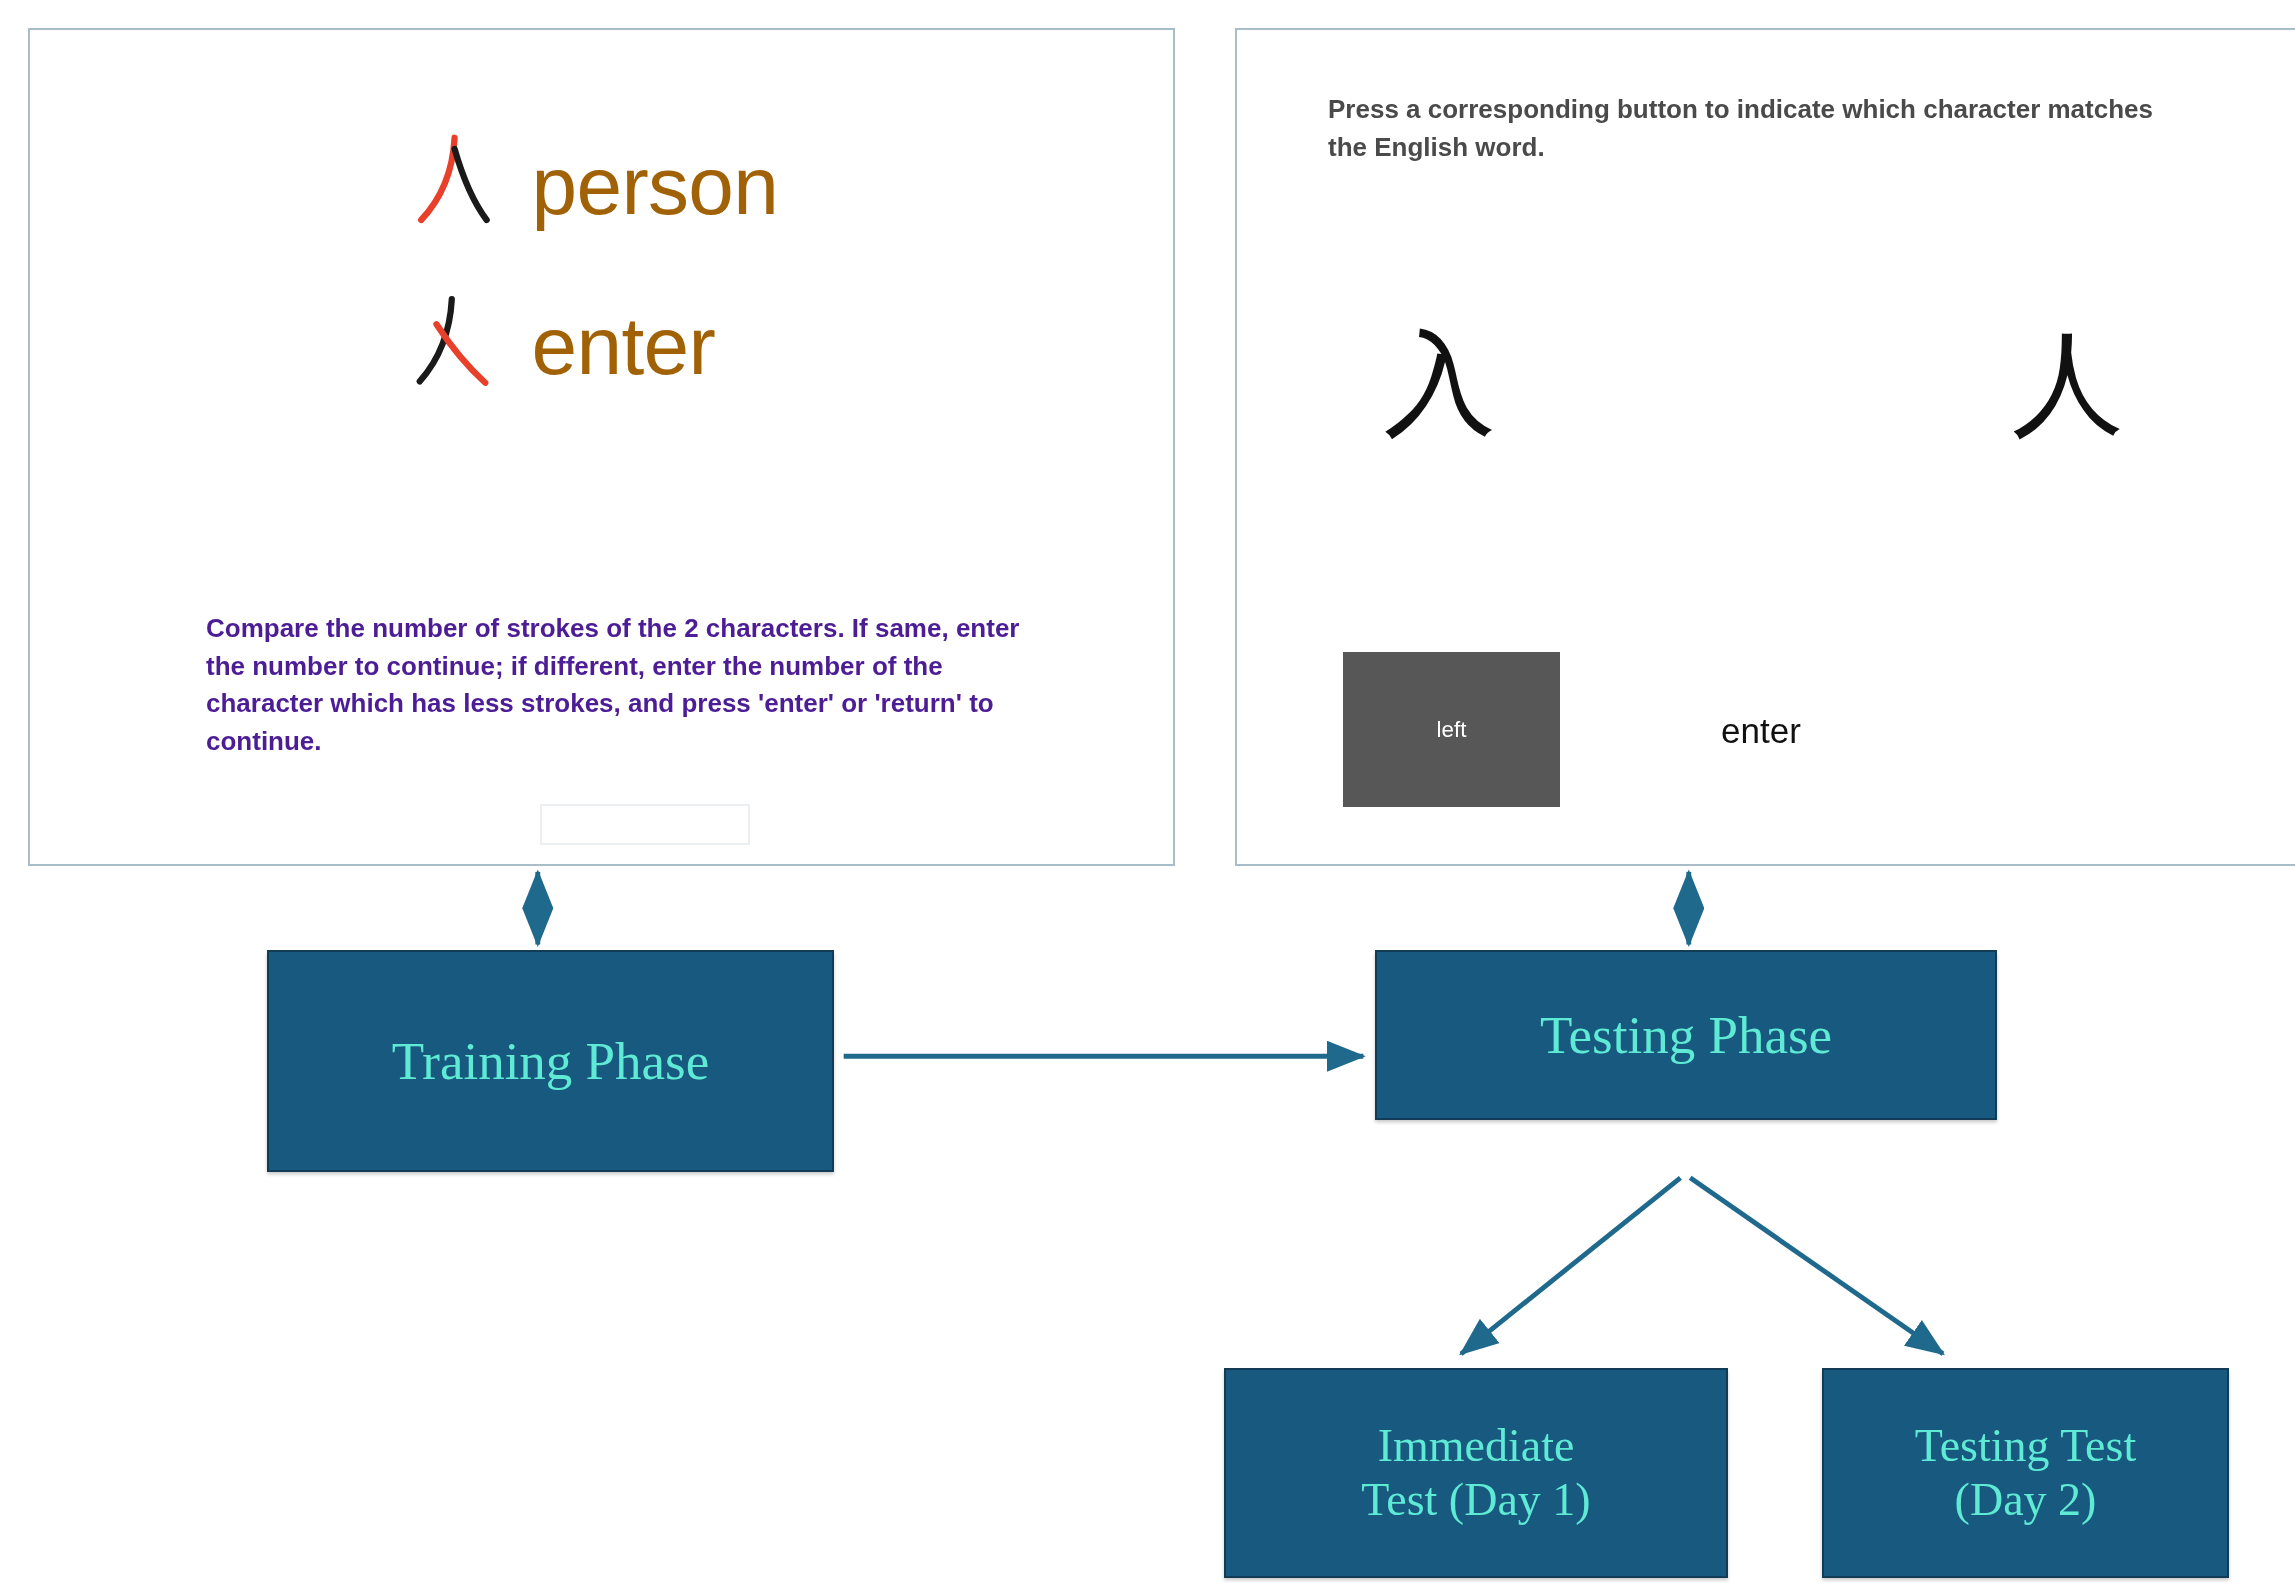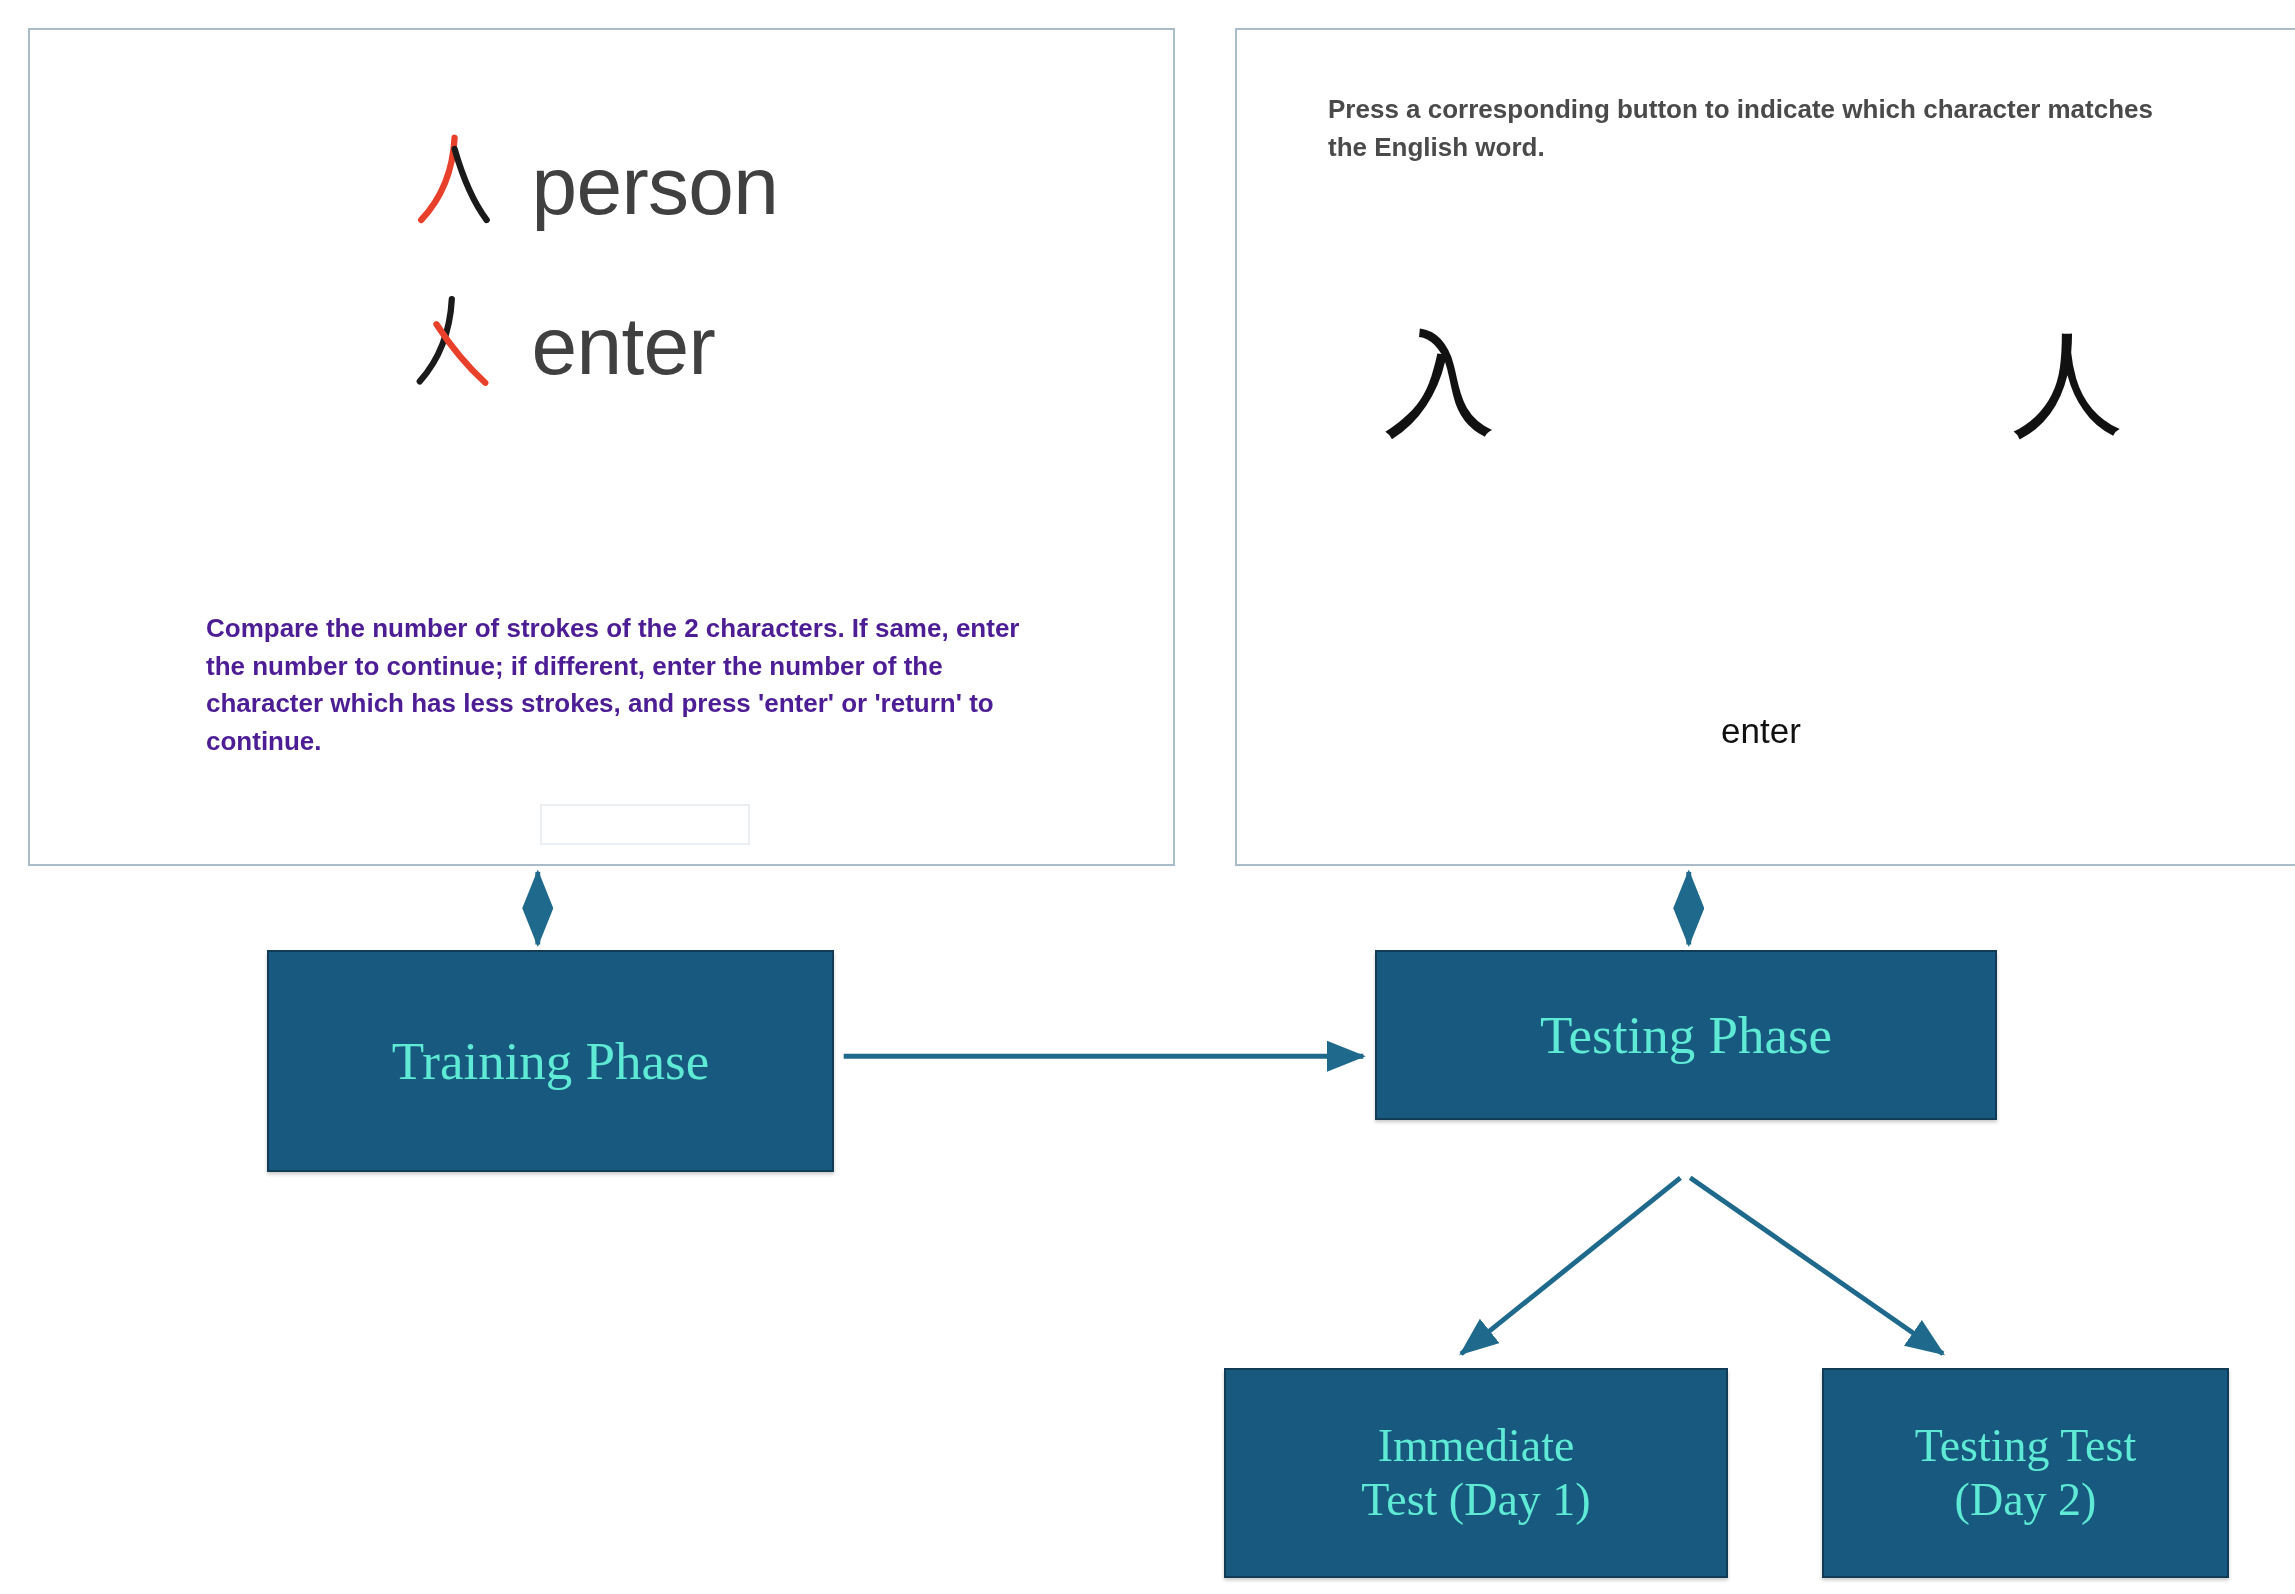--- a/index.html
+++ b/index.html
@@ -49,21 +49,21 @@
     font-size: 105px;
     line-height: 1;
     width: 119px;
     text-align: center;
     position: relative;
   }
   .hanzi svg { display: block; }
 
   .gloss {
     font-size: 82px;
-    color: #404040;
+    color: #a16207;
     font-weight: 300;
     letter-spacing: -0.7px;
     margin-left: 19.6px;
     font-family: "Liberation Sans", sans-serif;
   }
 
   #training-instruction {
     position: absolute;
     left: 176px;
     top: 580px;
@@ -210,20 +210,23 @@
   <input id="answer-input" type="text" placeholder="" style="">
 </div>
 
 <div class="screen-panel" id="testing-screen">
 
   <div id="testing-instruction">Press a corresponding button to indicate which character matches the English word.</div>
 
   <div class="test-hanzi" id="test-hanzi-left">入</div>
   <div class="test-hanzi" id="test-hanzi-right">人</div>
 
+  <div class="response-button" id="button-left">
+    <span>left</span>
+  </div>
 
   <div id="enter-label">enter</div>
 
 </div>
 
 <div class="flow-box" id="box-training">
   <span>Training Phase</span>
 </div>
 
 <div class="flow-box" id="box-testing">

